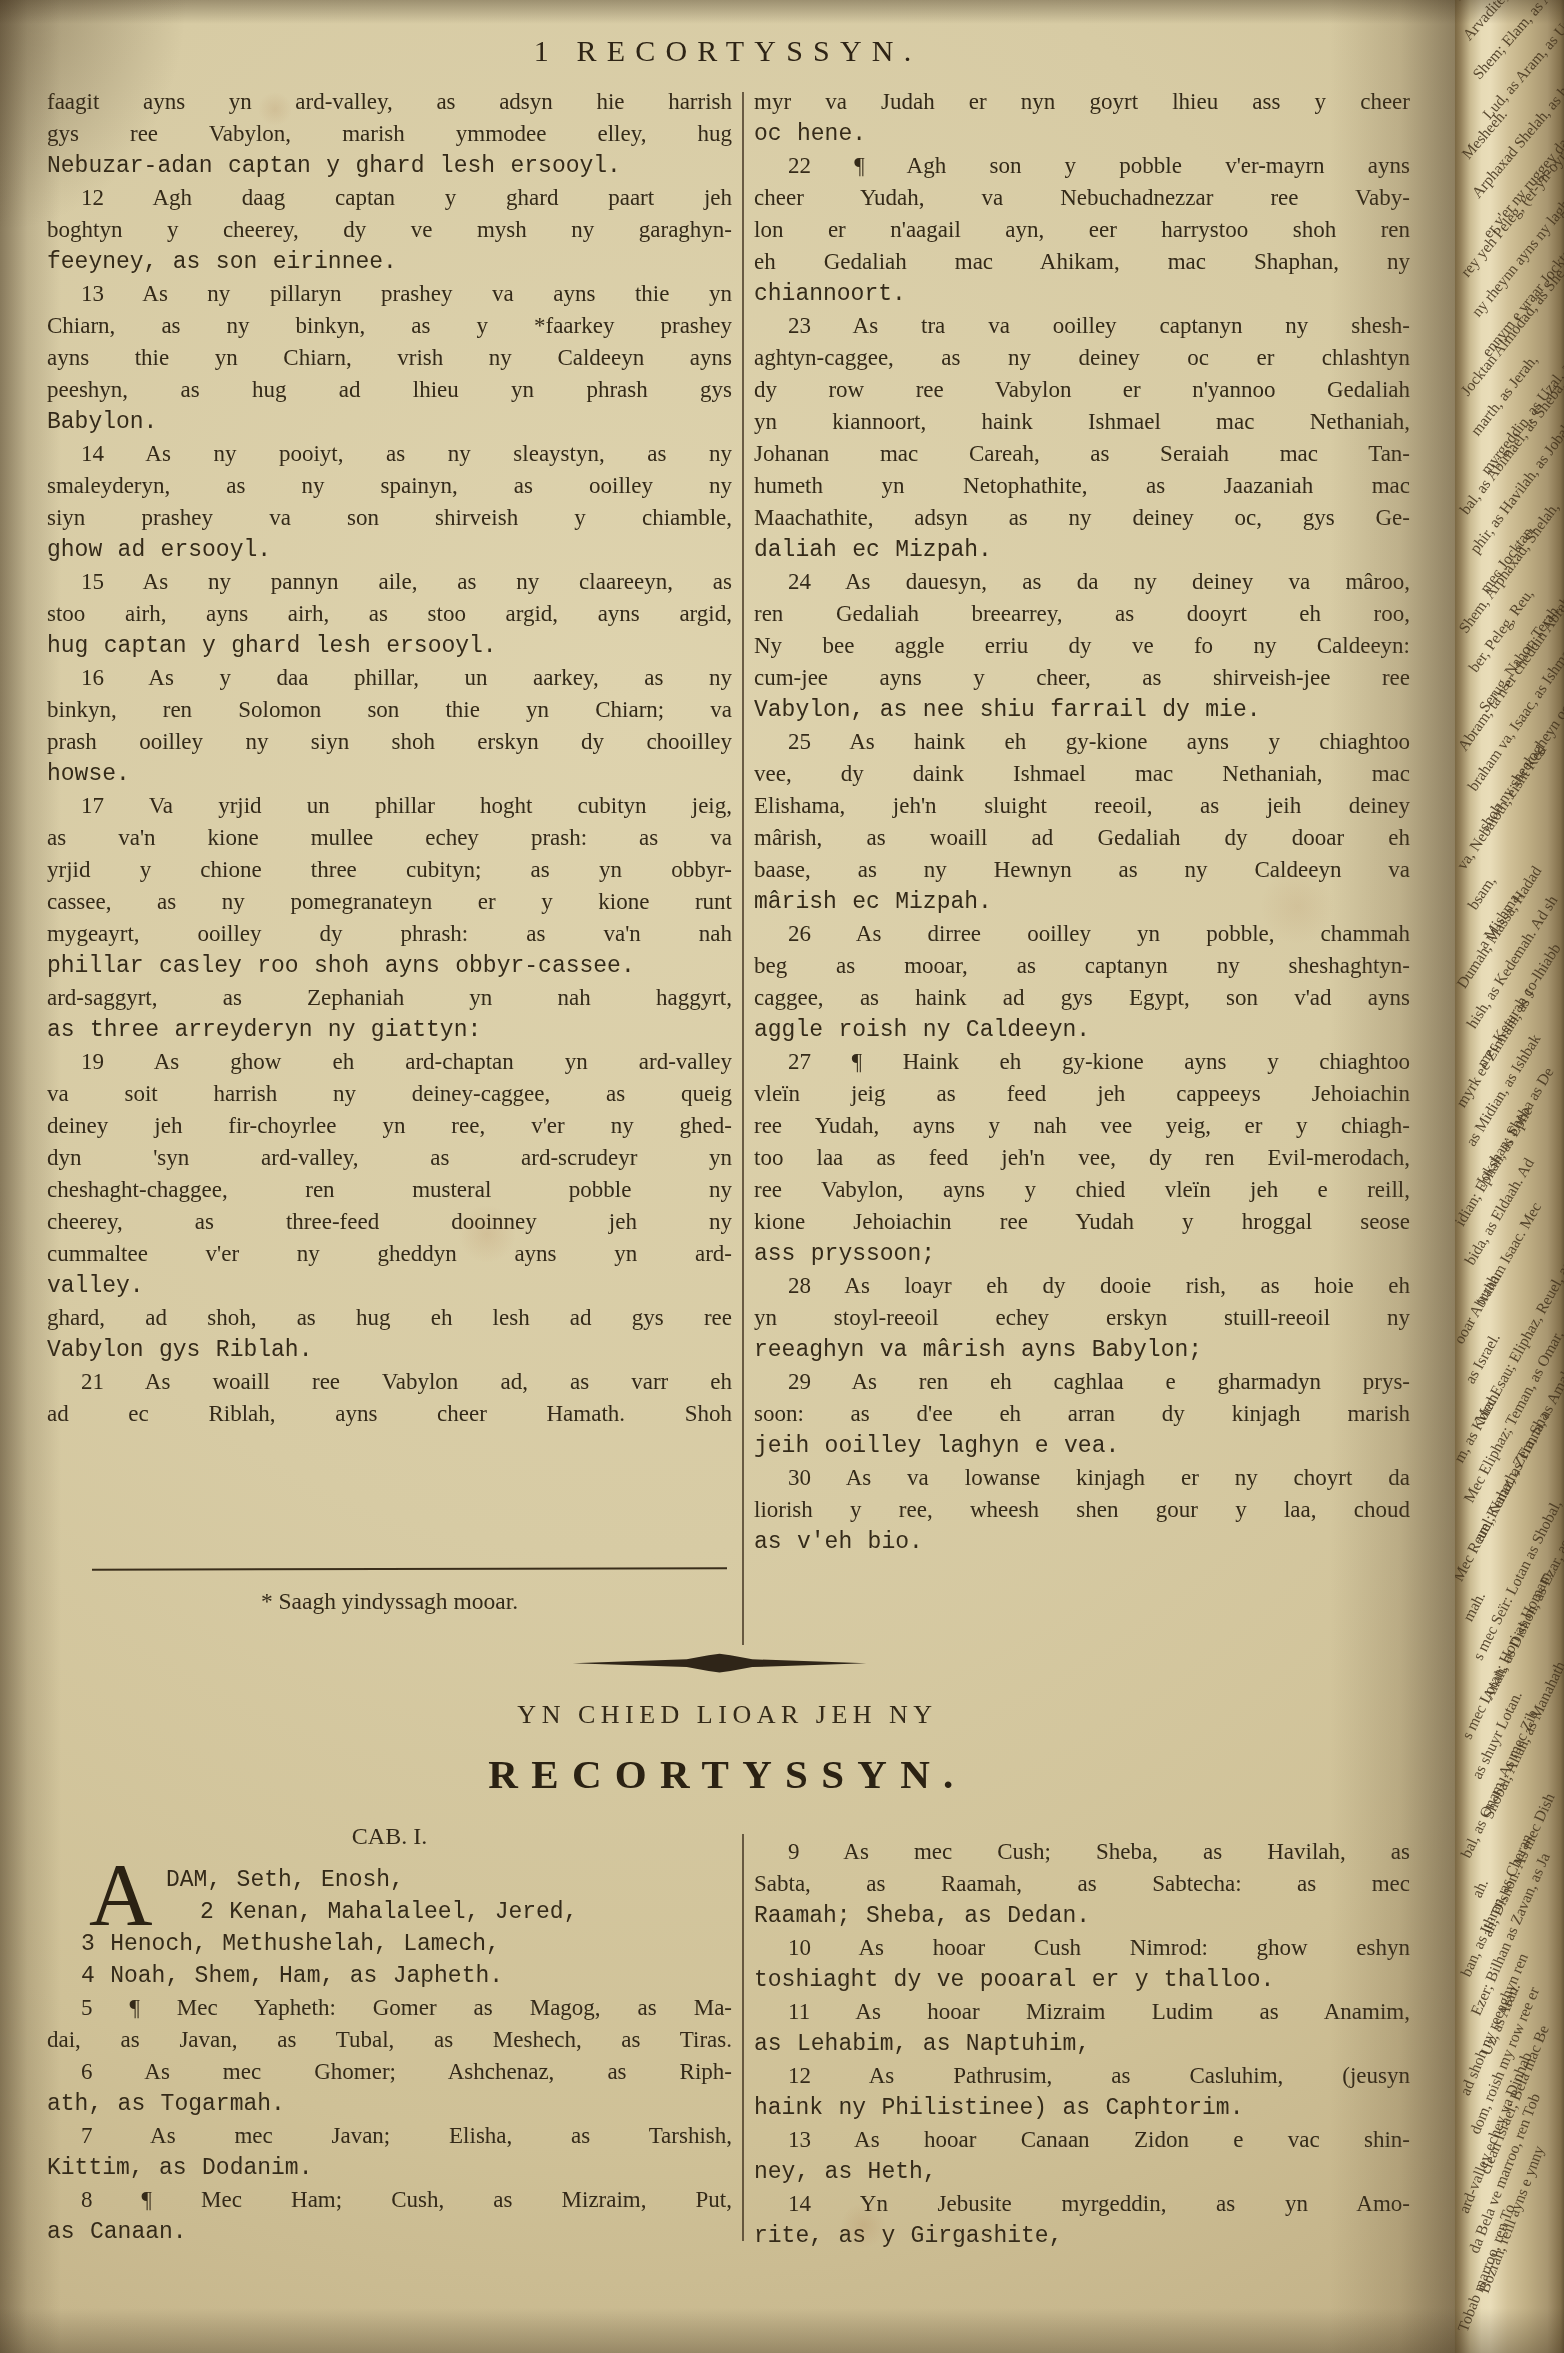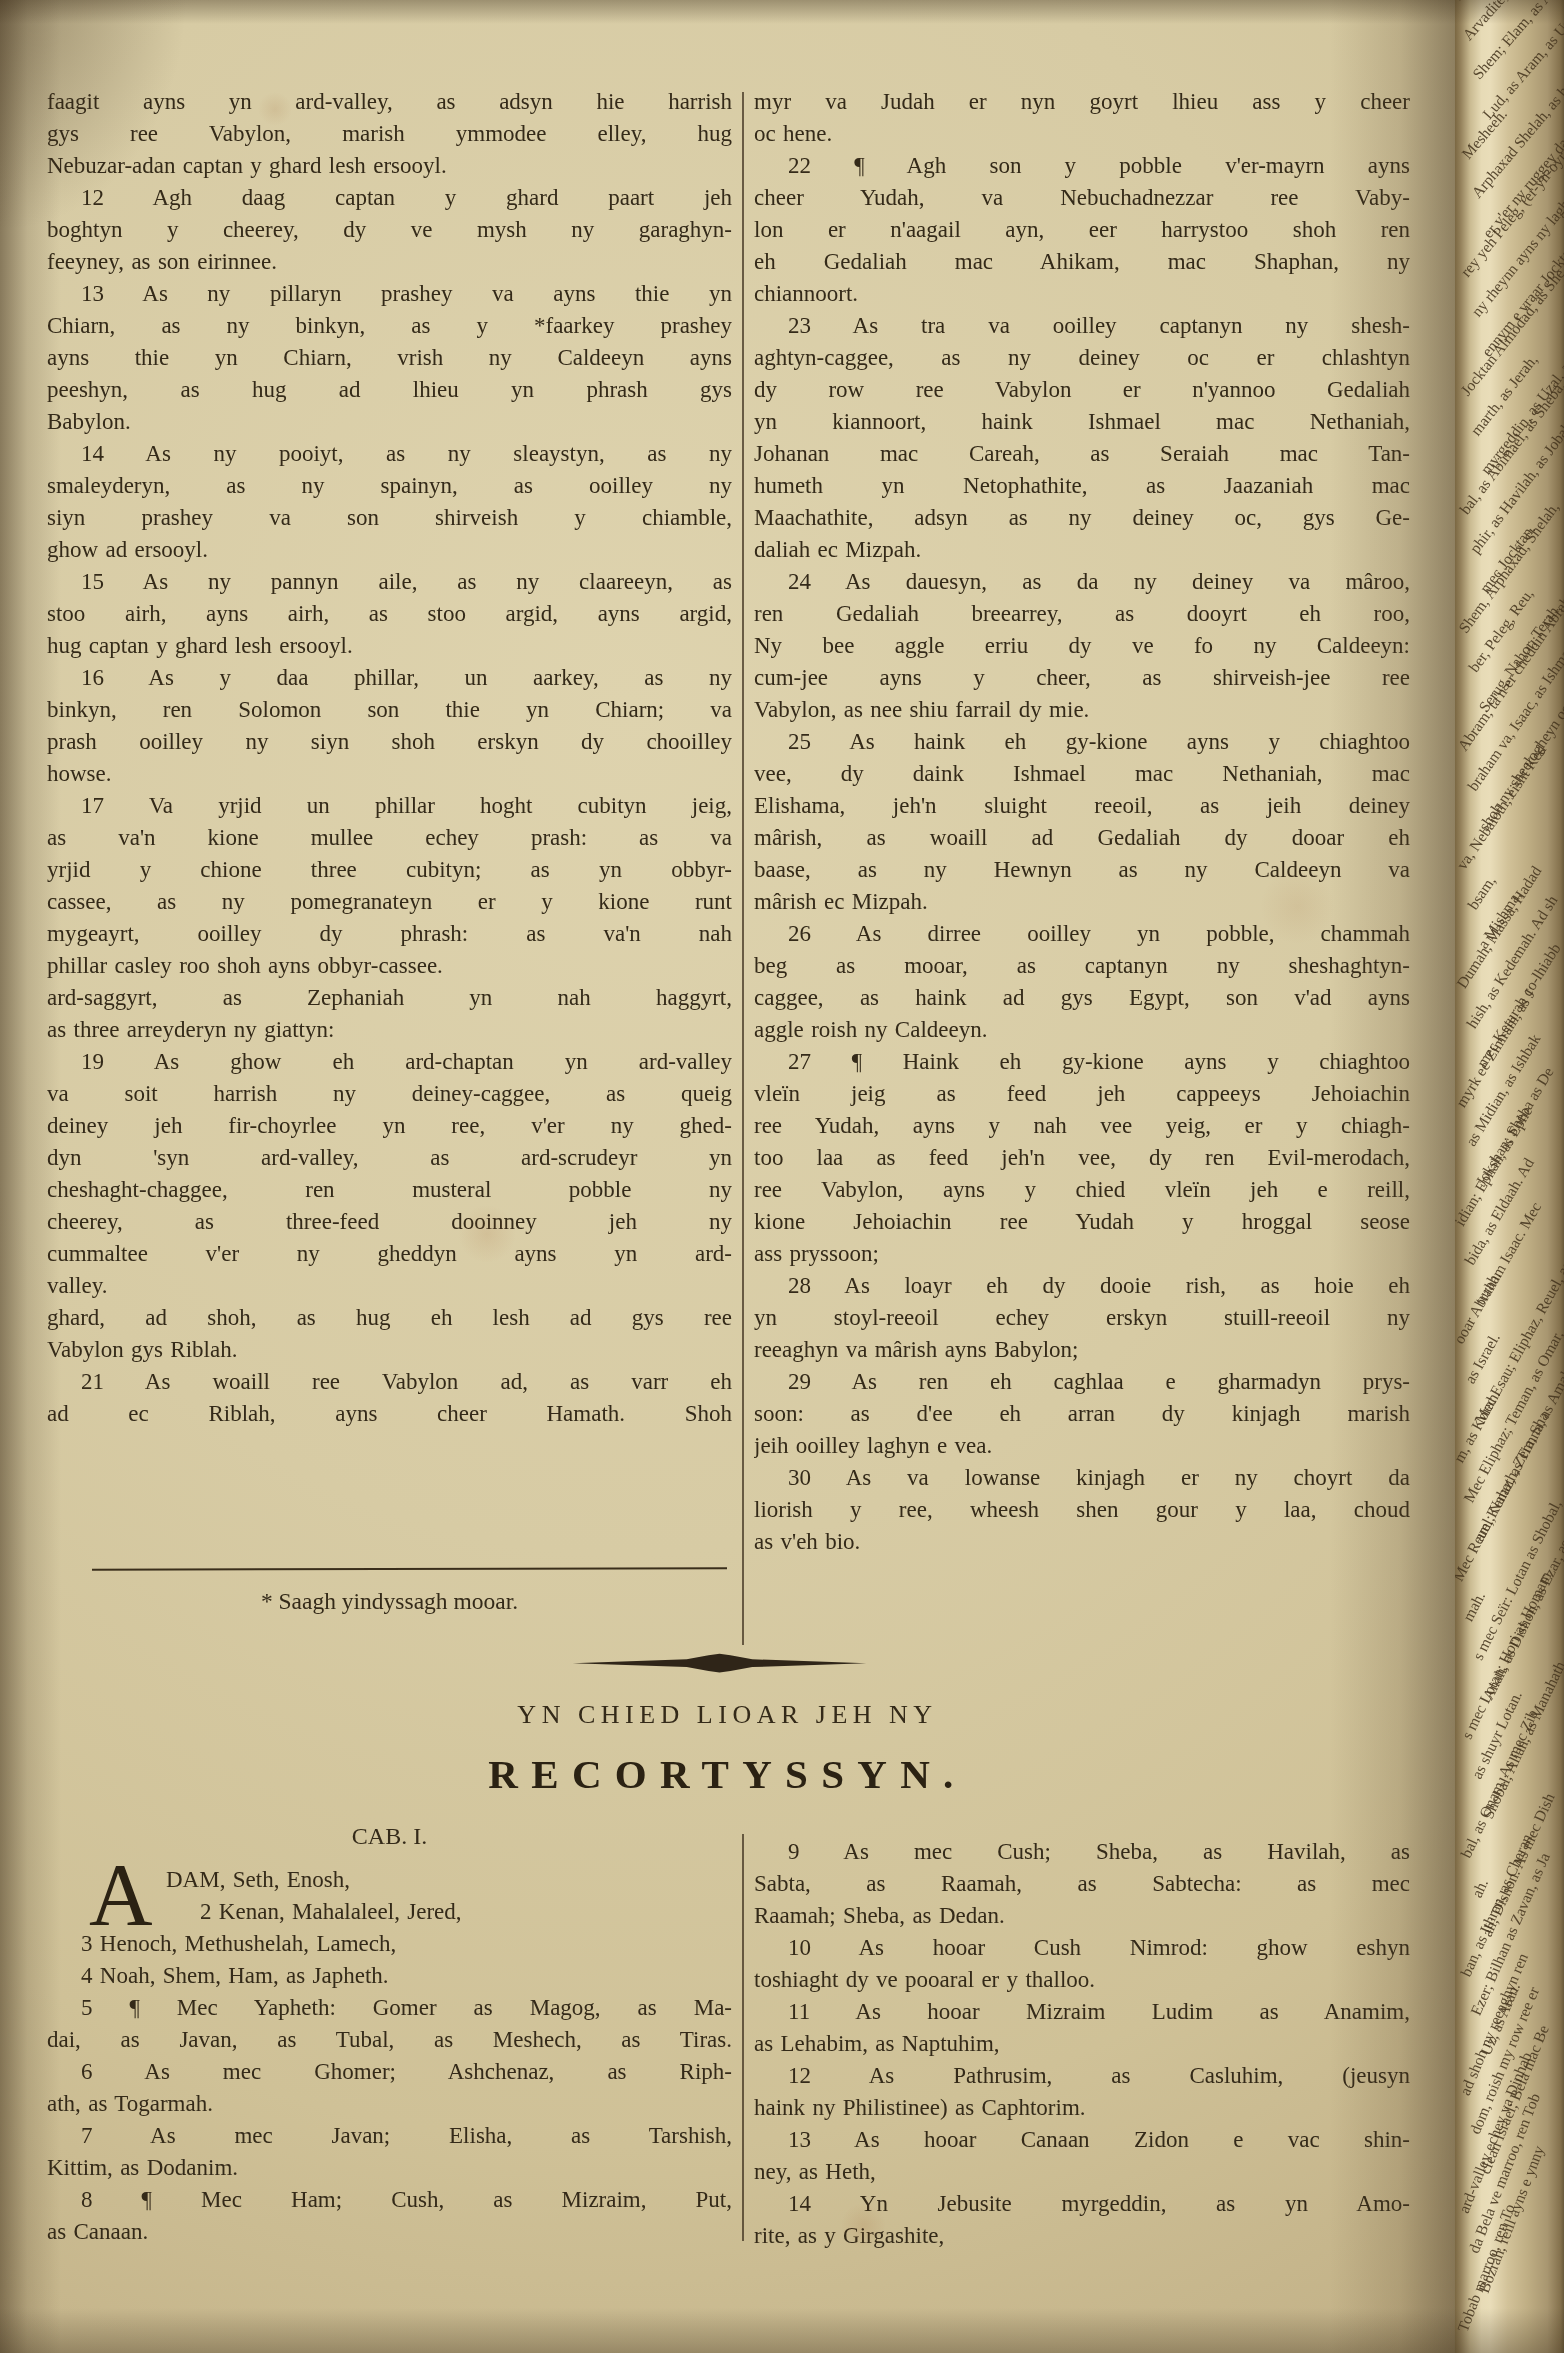--- a/index.html
+++ b/index.html
@@ -18,21 +18,21 @@
   .stain{border-radius:50%;}
   .s1{left:458px;top:1205px;width:58px;height:58px;background:radial-gradient(closest-side,rgba(160,95,45,.13),rgba(160,95,45,0));}
   .s2{left:841px;top:2203px;width:45px;height:45px;background:radial-gradient(closest-side,rgba(160,95,45,.14),rgba(160,95,45,0));}
   .s3{left:258px;top:92px;width:34px;height:34px;background:radial-gradient(closest-side,rgba(150,90,40,.12),rgba(150,90,40,0));}
   .s4{left:1260px;top:869px;width:75px;height:75px;background:radial-gradient(closest-side,rgba(150,90,40,.09),rgba(150,90,40,0));}
 
   .running-head{left:0;top:34px;width:1455px;text-align:center;font-size:30px;letter-spacing:10.2px;color:#2e2416;}
 
   .col{line-height:32px;font-size:23px;word-spacing:1.6px;}
   .col .line{height:32px;overflow:hidden;text-align:justify;text-align-last:justify;white-space:nowrap;}
-  .col .line.noj{text-align-last:left;}
+  .col .line.noj{text-align-last:left;font-family:Liberation Mono, monospace;}
   .col .line.ind{padding-left:34px;}
   .col .line.d1{padding-left:119px;}
   .col .line.d2{padding-left:153px;}
 
   .top-left{left:47px;top:86px;width:685px;}
   .top-right{left:754px;top:86px;width:656px;}
   .col-rule{width:2px;background:rgba(55,42,24,.7);}
   .rule-top{left:742px;top:92px;height:1553px;}
   .rule-cab{left:742px;top:1834px;height:407px;}
 
@@ -51,20 +51,21 @@
 
   .edge-strip{left:1455px;top:0;width:110px;height:2354px;overflow:hidden;
     background:linear-gradient(90deg,#7a6742 0%,#93805a 5%,#cabb92 14%,#e7dbb6 24%,#e9ddb9 32%,#d2c299 48%,#bfae84 66%,#a89670 84%,#83704c 96%,#5f5134 100%);}
   .edge-strip span{position:absolute;white-space:nowrap;font-size:15.6px;color:rgba(68,52,30,.88);transform-origin:0 0;}
 </style>
 </head>
 <body>
 
 <div class="page">
 
+  <div class="abs running-head">1 RECORTYSSYN.</div>
 
   <div class="abs col top-left">
       <div class="line">faagit ayns yn ard-valley, as adsyn hie harrish</div>
       <div class="line">gys ree Vabylon, marish ymmodee elley, hug</div>
       <div class="line noj">Nebuzar-adan captan y ghard lesh ersooyl.</div>
       <div class="line ind">12 Agh daag captan y ghard paart jeh</div>
       <div class="line">boghtyn y cheerey, dy ve mysh ny garaghyn-</div>
       <div class="line noj">feeyney, as son eirinnee.</div>
       <div class="line ind">13 As ny pillaryn prashey va ayns thie yn</div>
       <div class="line">Chiarn, as ny binkyn, as y *faarkey prashey</div>

